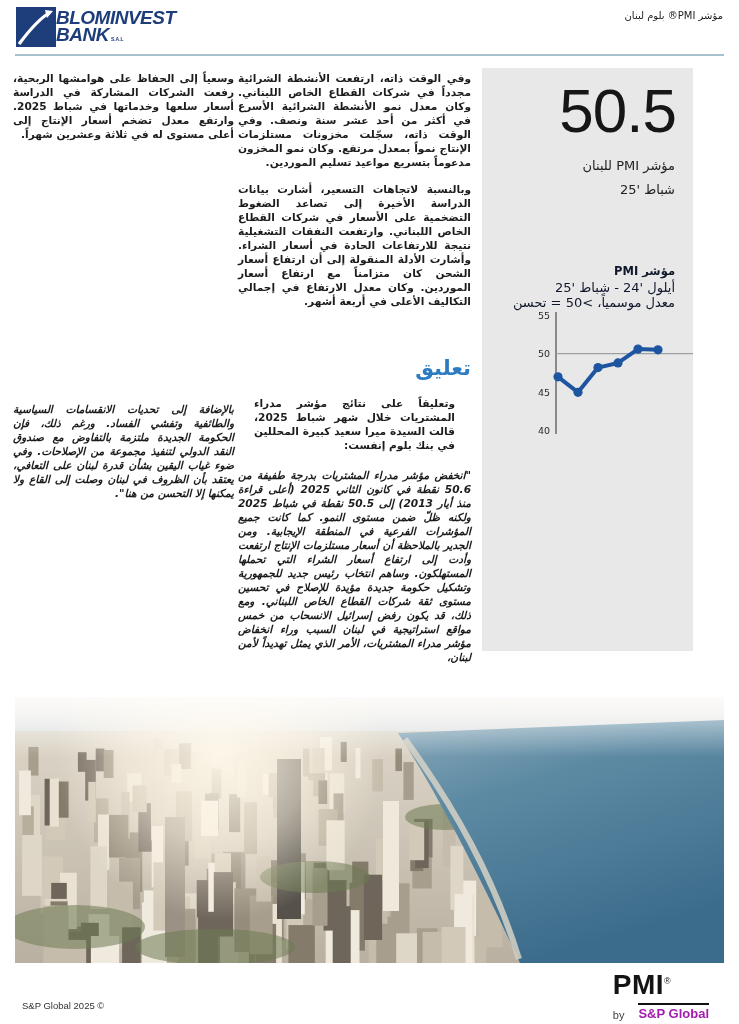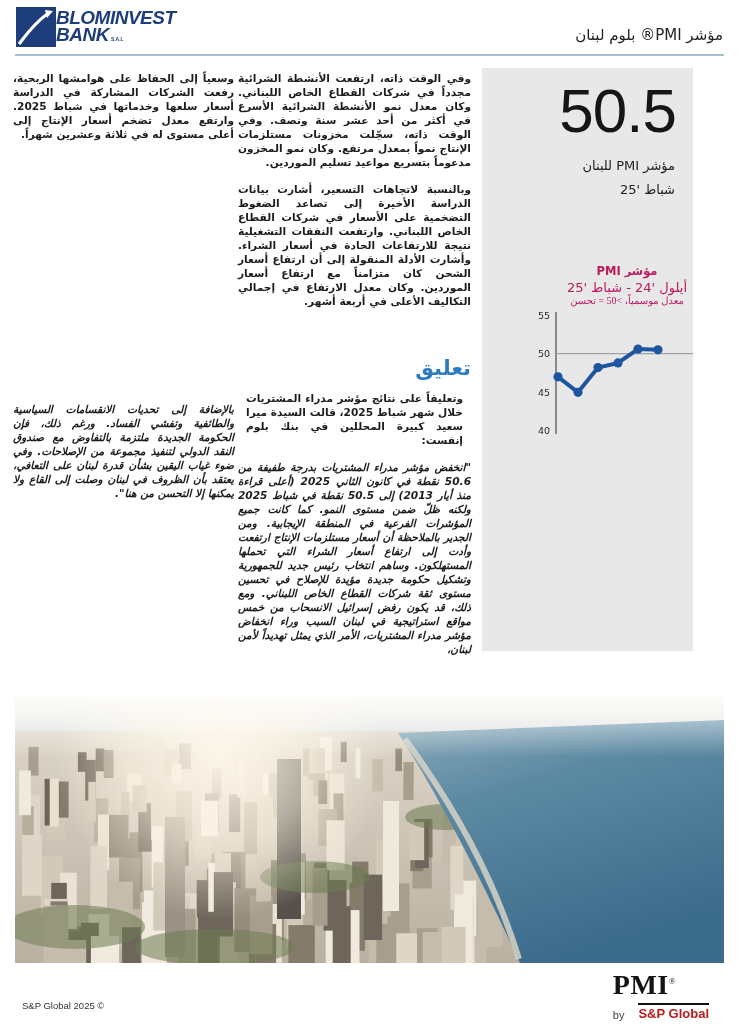--- a/index.html
+++ b/index.html
@@ -8,55 +8,55 @@
     background:#ffffff;overflow:hidden;
     font-family:"DejaVu Sans",sans-serif;color:#1a1a1a;
   }
   
   .logo-wrap{position:absolute;top:7px;left:16px;display:flex;align-items:flex-start;}
   .logo-mark{width:40px;height:40px;background:#1e3d7b;position:relative;flex:0 0 auto;}
   .logo-mark svg{position:absolute;inset:0;}
   .logo-text{font-family:"Liberation Sans",sans-serif;font-style:italic;font-weight:bold;
     color:#1e3d7b;line-height:.92;letter-spacing:-.5px;font-size:19px;padding-top:2px;}
   .logo-text .sal{font-size:5px;font-style:normal;letter-spacing:0;vertical-align:baseline;margin-left:2px;color:#1e3d7b;}
-  .doc-title{position:absolute;top:26px;right:16px;direction:rtl;font-size:15px;color:#222;}
+  .doc-title{position:absolute;top:10px;right:16px;direction:rtl;font-size:10px;color:#222;}
   .header-rule{position:absolute;top:54px;left:15px;right:15px;height:0;border-top:2px solid #a7c0cd;}
   
   .para{direction:rtl;text-align:justify;font-size:10.6px;line-height:14px;color:#1c1c1c;font-weight:bold;}
   .col{position:absolute;}
   .col-first{left:238px;top:71px;width:233px;}
   .col-second{left:13px;top:71px;width:221px;}
   .para + .para{margin-top:13px;}
   .comment-block{position:absolute;left:238px;top:356px;width:233px;}
   .comment-heading{direction:rtl;font-size:21px;font-weight:bold;color:#2d7cc1;margin:0 0 11px 0;}
   .quote{font-style:italic;margin-top:12px;}
   .quote-cont{position:absolute;left:13px;top:391px;width:221px;font-style:italic;}
   
   .highlight-box{position:absolute;left:482px;top:68px;width:211px;height:583px;background:#e8e8e9;}
   .hb-value{position:absolute;top:12px;right:17px;font-family:"Liberation Sans",sans-serif;
     font-size:62px;line-height:1;color:#161616;letter-spacing:-1px;}
   .hb-label{position:absolute;top:86px;right:18px;direction:rtl;text-align:right;font-size:13px;
     color:#222;line-height:1.85;}
-  .hb-chart-head{position:absolute;top:196px;right:6px;direction:rtl;text-align:center;color:#be185d;}
+  .hb-chart-head{position:absolute;top:196px;right:18px;direction:rtl;text-align:right;color:#0f172a;}
   .hb-chart-title{font-size:11.5px;font-weight:bold;}
   .hb-chart-sub{font-size:13px;margin-top:2px;}
-  .hb-chart-note{font-size:10px;font-family:Liberation Serif, serif;}
+  .hb-chart-note{font-size:13px;}
   .hb-chart{position:absolute;left:0;top:238px;width:211px;height:150px;}
   
   .photo{position:absolute;left:15px;top:697px;width:709px;height:266px;overflow:hidden;}
   .photo svg{display:block;}
   
   .copyright{position:absolute;left:22px;top:1000px;font-family:"Liberation Sans",sans-serif;
     font-size:9.5px;color:#333;}
   .pmi-logo{position:absolute;right:30px;top:971px;text-align:left;font-family:"Liberation Sans",sans-serif;}
-  .pmi-word{font-size:28px;font-weight:bold;color:#141414;line-height:1;letter-spacing:.5px;font-family:Liberation Serif, serif;}
+  .pmi-word{font-size:28px;font-weight:bold;color:#141414;line-height:1;letter-spacing:.5px;}
   .pmi-reg{font-size:9px;vertical-align:super;font-weight:normal;}
   .pmi-by-row{display:flex;align-items:flex-end;gap:14px;margin-top:4px;}
   .pmi-by{font-size:11px;color:#444;}
-  .pmi-brand{font-size:13px;font-weight:bold;color:#b91c1c;border-top:2px solid #111;padding-top:1px;}
+  .pmi-brand{font-size:13px;font-weight:bold;color:#a21caf;border-top:2px solid #111;padding-top:1px;}
 </style>
 </head>
 <body>
 
 <div class="page">
 
   <div class="logo-wrap">
     <div class="logo-mark">
       <svg viewBox="0 0 40 40" xmlns="http://www.w3.org/2000/svg">
         <path d="M3 37 C 10 28, 20 14, 33 6" stroke="#ffffff" stroke-width="3.2" fill="none"></path>
@@ -75,21 +75,21 @@
     <p class="para" style="margin:0">وفي الوقت ذاته، ارتفعت الأنشطة الشرائية مجدداً في شركات القطاع الخاص اللبناني. وكان معدل نمو الأنشطة الشرائية الأسرع في أكثر من أحد عشر سنة ونصف. وفي الوقت ذاته، سجّلت مخزونات مستلزمات الإنتاج نمواً بمعدل مرتفع. وكان نمو المخزون مدعوماً بتسريع مواعيد تسليم الموردين.</p>
     <p class="para">وبالنسبة لاتجاهات التسعير، أشارت بيانات الدراسة الأخيرة إلى تصاعد الضغوط التضخمية على الأسعار في شركات القطاع الخاص اللبناني. وارتفعت النفقات التشغيلية نتيجة للارتفاعات الحادة في أسعار الشراء. وأشارت الأدلة المنقولة إلى أن ارتفاع أسعار الشحن كان متزامناً مع ارتفاع أسعار الموردين. وكان معدل الارتفاع في إجمالي التكاليف الأعلى في أربعة أشهر.</p>
   </div>
 
   <div class="col col-second">
     <p class="para" style="margin:0">وسعياً إلى الحفاظ على هوامشها الربحية، رفعت الشركات المشاركة في الدراسة أسعار سلعها وخدماتها في شباط 2025. وارتفع معدل تضخم أسعار الإنتاج إلى أعلى مستوى له في ثلاثة وعشرين شهراً.</p>
   </div>
 
   <div class="comment-block">
     <h2 class="comment-heading">تعليق</h2>
-    <p class="para" style="margin:8px">وتعليقاً على نتائج مؤشر مدراء المشتريات خلال شهر شباط 2025، قالت السيدة ميرا سعيد كبيرة المحللين في بنك بلوم إنفست:</p>
+    <p class="para" style="margin:16px">وتعليقاً على نتائج مؤشر مدراء المشتريات خلال شهر شباط 2025، قالت السيدة ميرا سعيد كبيرة المحللين في بنك بلوم إنفست:</p>
     <p class="para quote">"انخفض مؤشر مدراء المشتريات بدرجة طفيفة من 50.6 نقطة في كانون الثاني 2025 (أعلى قراءة منذ أيار 2013) إلى 50.5 نقطة في شباط 2025 ولكنه ظلّ ضمن مستوى النمو. كما كانت جميع المؤشرات الفرعية في المنطقة الإيجابية. ومن الجدير بالملاحظة أن أسعار مستلزمات الإنتاج ارتفعت وأدت إلى ارتفاع أسعار الشراء التي تحملها المستهلكون. وساهم انتخاب رئيس جديد للجمهورية وتشكيل حكومة جديدة مؤيدة للإصلاح في تحسين مستوى ثقة شركات القطاع الخاص اللبناني. ومع ذلك، قد يكون رفض إسرائيل الانسحاب من خمس مواقع استراتيجية في لبنان السبب وراء انخفاض مؤشر مدراء المشتريات، الأمر الذي يمثل تهديداً لأمن لبنان،</p>
   </div>
   <p class="para quote-cont">بالإضافة إلى تحديات الانقسامات السياسية والطائفية وتفشي الفساد. ورغم ذلك، فإن الحكومة الجديدة ملتزمة بالتفاوض مع صندوق النقد الدولي لتنفيذ مجموعة من الإصلاحات. وفي ضوء غياب اليقين بشأن قدرة لبنان على التعافي، يعتقد بأن الظروف في لبنان وصلت إلى القاع ولا يمكنها إلا التحسن من هنا".</p>
 
   <div class="highlight-box">
     <div class="hb-value">50.5</div>
     <div class="hb-label">
       <div>مؤشر PMI للبنان</div>
       <div>شباط '25</div>
     </div>

